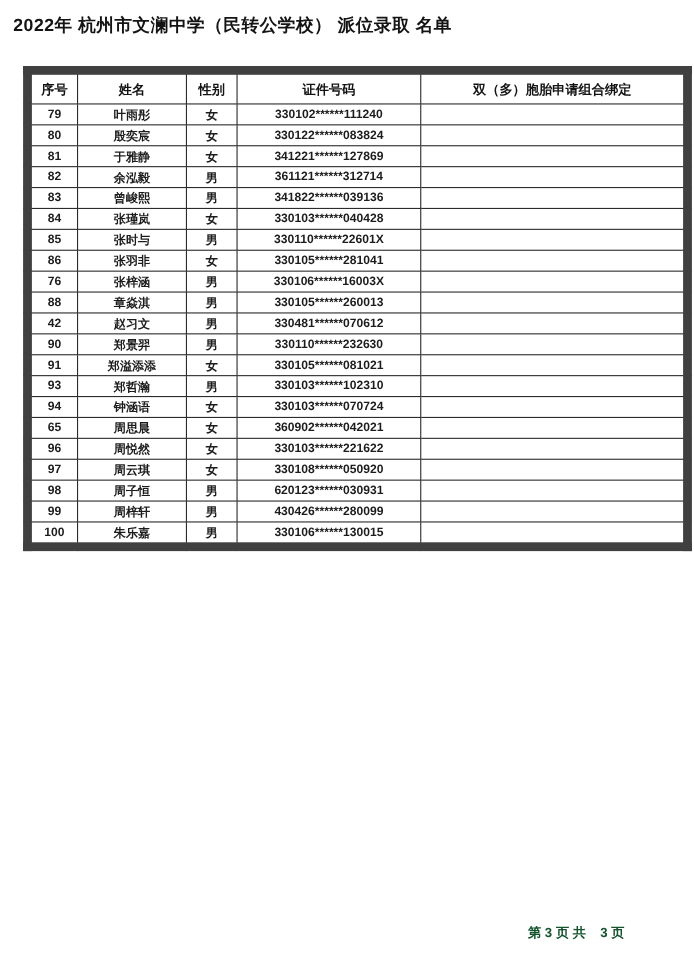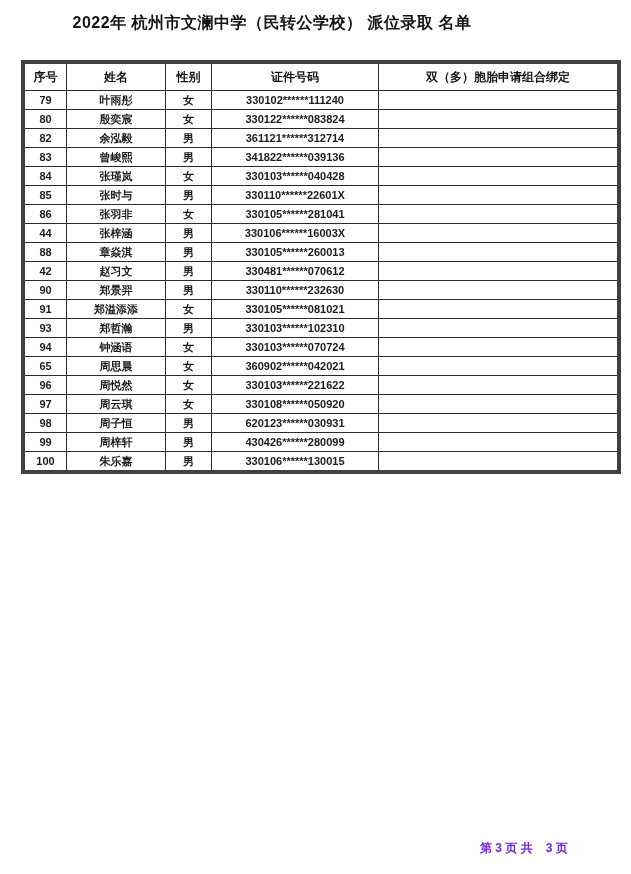--- a/index.html
+++ b/index.html
@@ -12,38 +12,37 @@
     position: relative;
     width: 631px;
     height: 874px;
     background: #ffffff;
     overflow: hidden;
     color: #1a1a1a;
   }
   .title {
     position: absolute;
     top: 13px;
-    left: 0;
+    left: 12px;
     width: 544px;
     margin: 0;
-    text-align: center;
     font-size: 16px;
     font-weight: bold;
     letter-spacing: 0.5px;
     color: #141414;
     white-space: nowrap;
   }
   table.admission-table {
     position: absolute;
     top: 60px;
     left: 21px;
     width: 588px;
     border-collapse: collapse;
     table-layout: fixed;
-    border: 4px solid #404040;
+    border: 8px solid #404040;
   }
   table.admission-table th,
   table.admission-table td {
     border: 1px solid #2b2b2b;
     text-align: center;
     vertical-align: middle;
     padding: 0;
     overflow: hidden;
     white-space: nowrap;
   }
@@ -64,21 +63,21 @@
   .col-gender      { width: 45px; }
   .col-id_number   { width: 166px; margin-top: 24px; }
   .col-twin_binding{ width: 238px; }
   td.col-no { font-weight: 600; }
   .footer {
     position: absolute;
     top: 840px;
     left: 480px;
     font-size: 12px;
     font-weight: bold;
-    color: #6d28d9;
+    color: #14532d;
     white-space: nowrap;
     text-align: center;
   }
   .footer .seg-right { margin-left: 13px; }
 </style>
 </head>
 <body>
 
 <div class="page">
 
@@ -103,20 +102,27 @@
           <td class="col-twin_binding"></td>
         </tr>
         <tr>
           <td class="col-no">80</td>
           <td class="col-name">殷奕宸</td>
           <td class="col-gender">女</td>
           <td class="col-id_number">330122******083824</td>
           <td class="col-twin_binding"></td>
         </tr>
         <tr>
+          <td class="col-no">81</td>
+          <td class="col-name">于雅静</td>
+          <td class="col-gender">女</td>
+          <td class="col-id_number">341221******127869</td>
+          <td class="col-twin_binding"></td>
+        </tr>
+        <tr>
           <td class="col-no">82</td>
           <td class="col-name">余泓毅</td>
           <td class="col-gender">男</td>
           <td class="col-id_number">361121******312714</td>
           <td class="col-twin_binding"></td>
         </tr>
         <tr>
           <td class="col-no">83</td>
           <td class="col-name">曾峻熙</td>
           <td class="col-gender">男</td>
@@ -138,21 +144,21 @@
           <td class="col-twin_binding"></td>
         </tr>
         <tr>
           <td class="col-no">86</td>
           <td class="col-name">张羽非</td>
           <td class="col-gender">女</td>
           <td class="col-id_number">330105******281041</td>
           <td class="col-twin_binding"></td>
         </tr>
         <tr>
-          <td class="col-no">44</td>
+          <td class="col-no">76</td>
           <td class="col-name">张梓涵</td>
           <td class="col-gender">男</td>
           <td class="col-id_number">330106******16003X</td>
           <td class="col-twin_binding"></td>
         </tr>
         <tr>
           <td class="col-no">88</td>
           <td class="col-name">章焱淇</td>
           <td class="col-gender">男</td>
           <td class="col-id_number">330105******260013</td>

